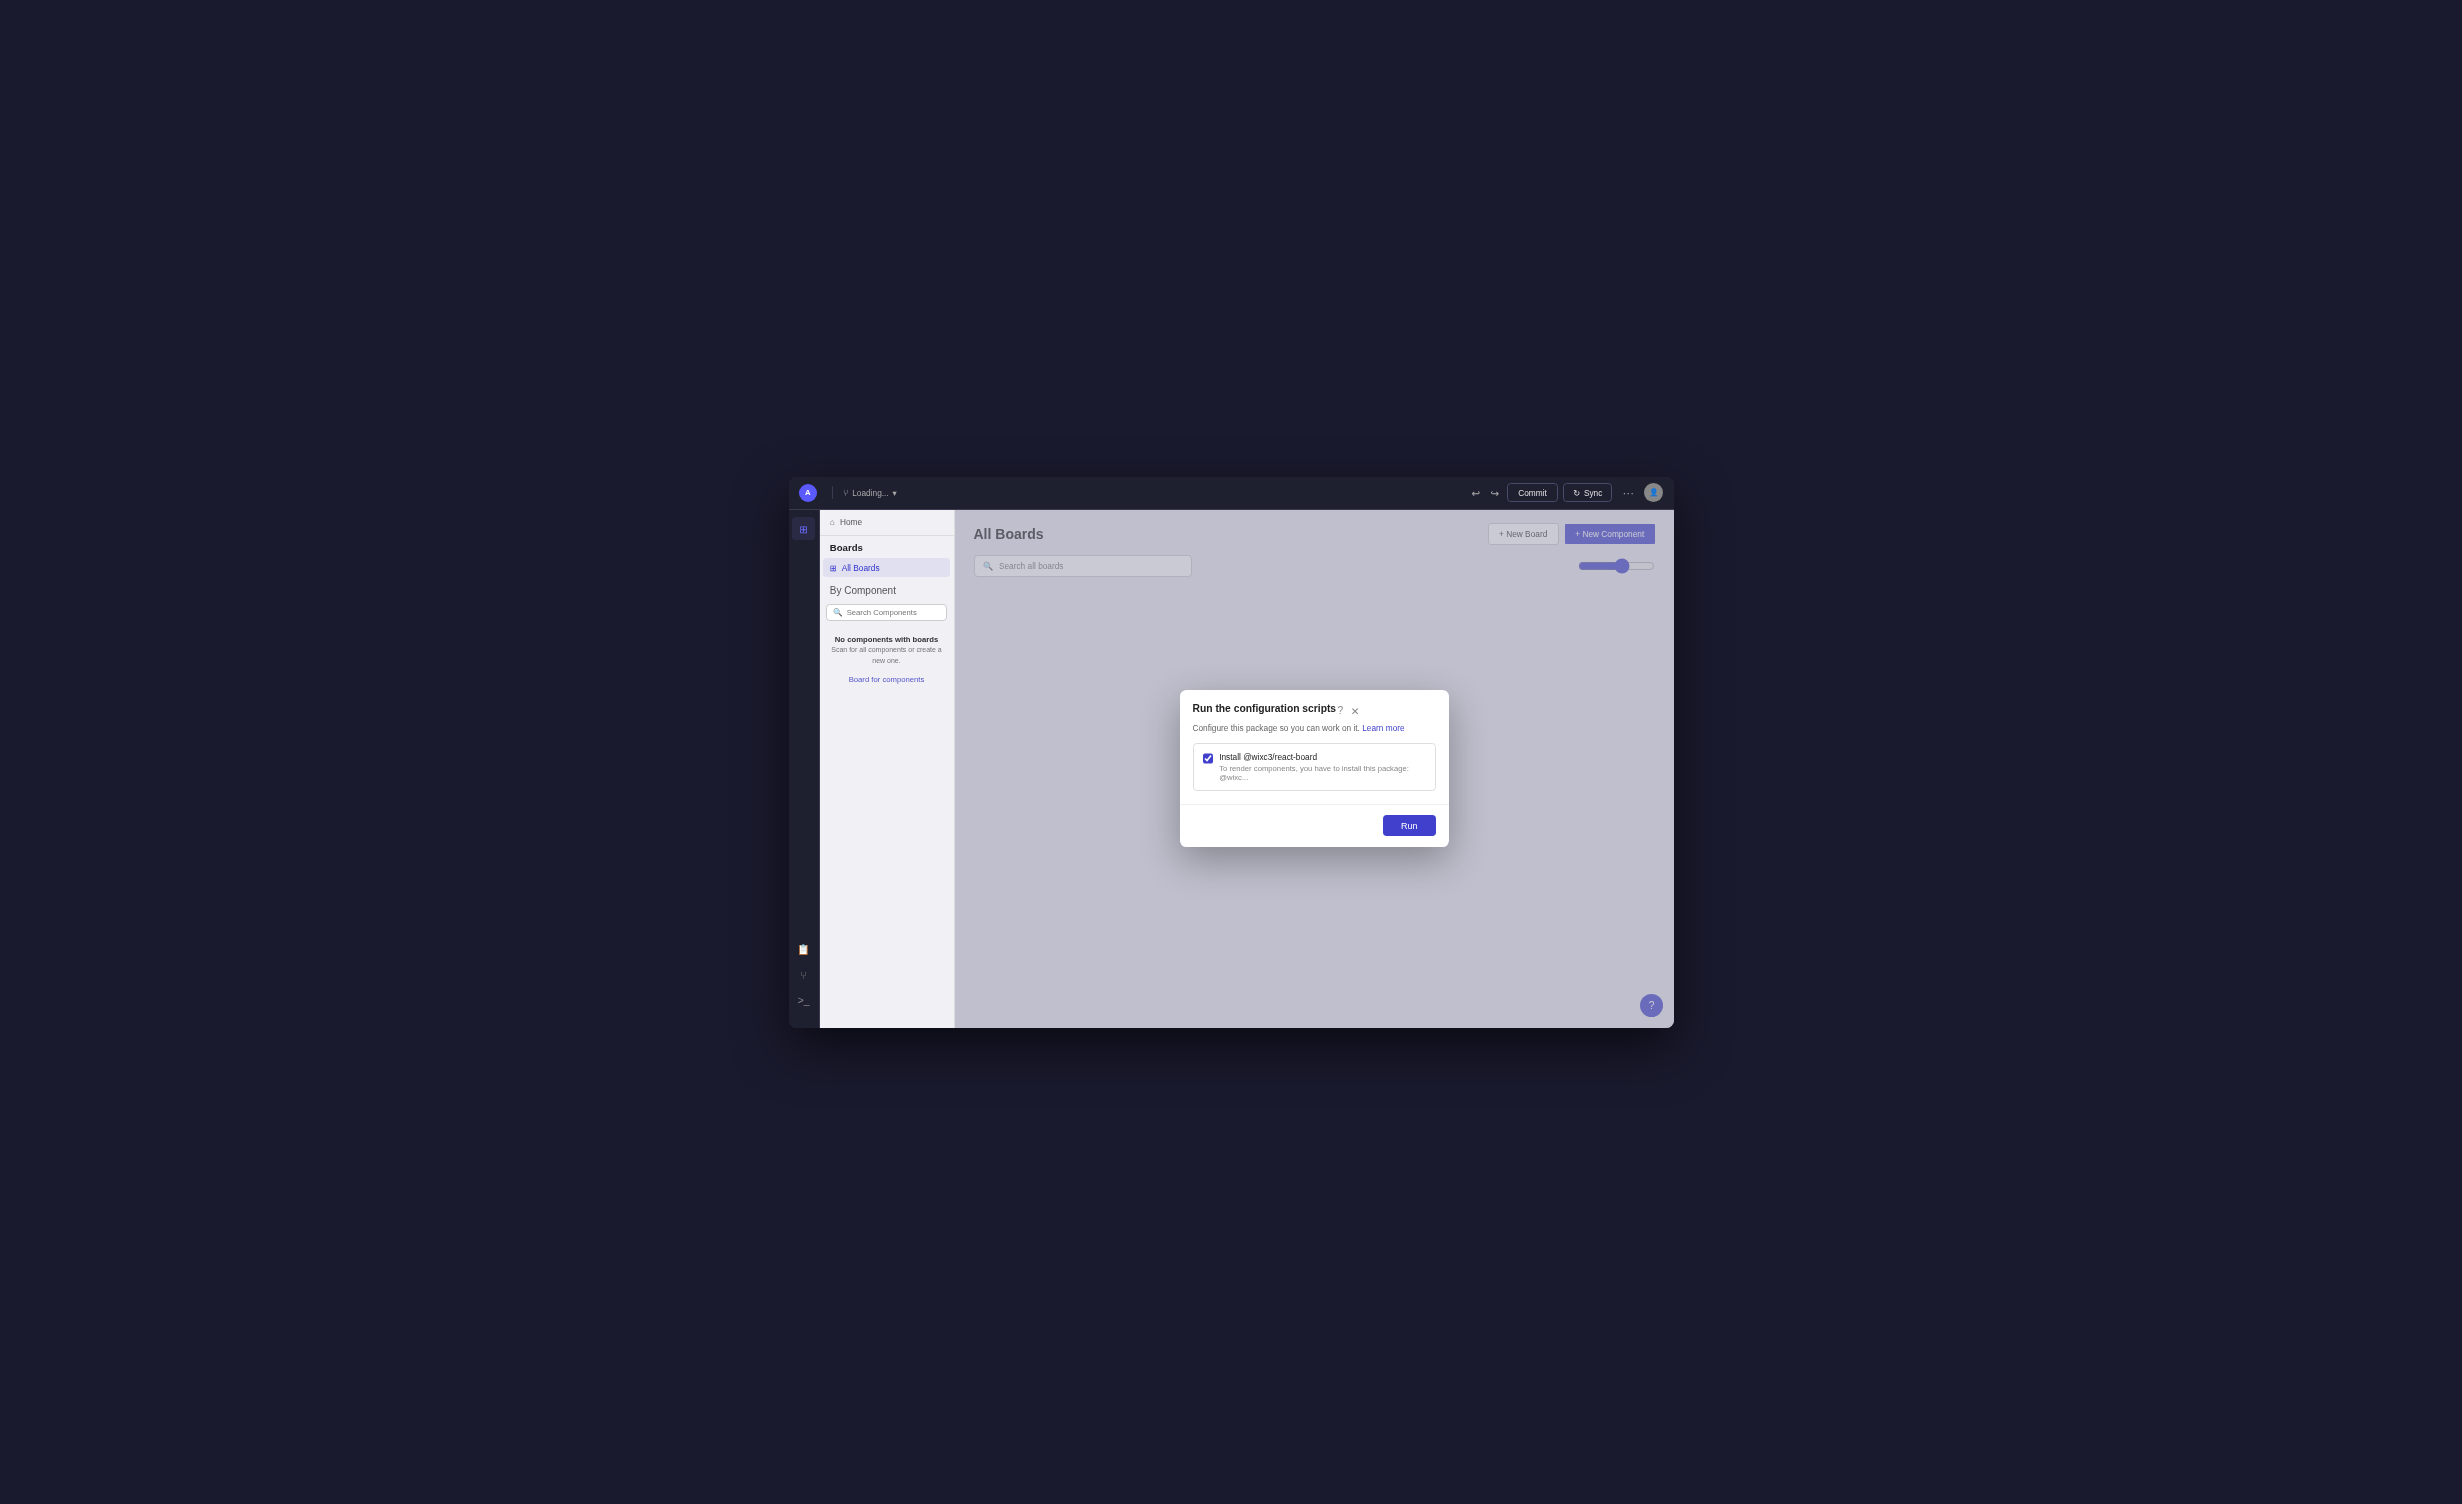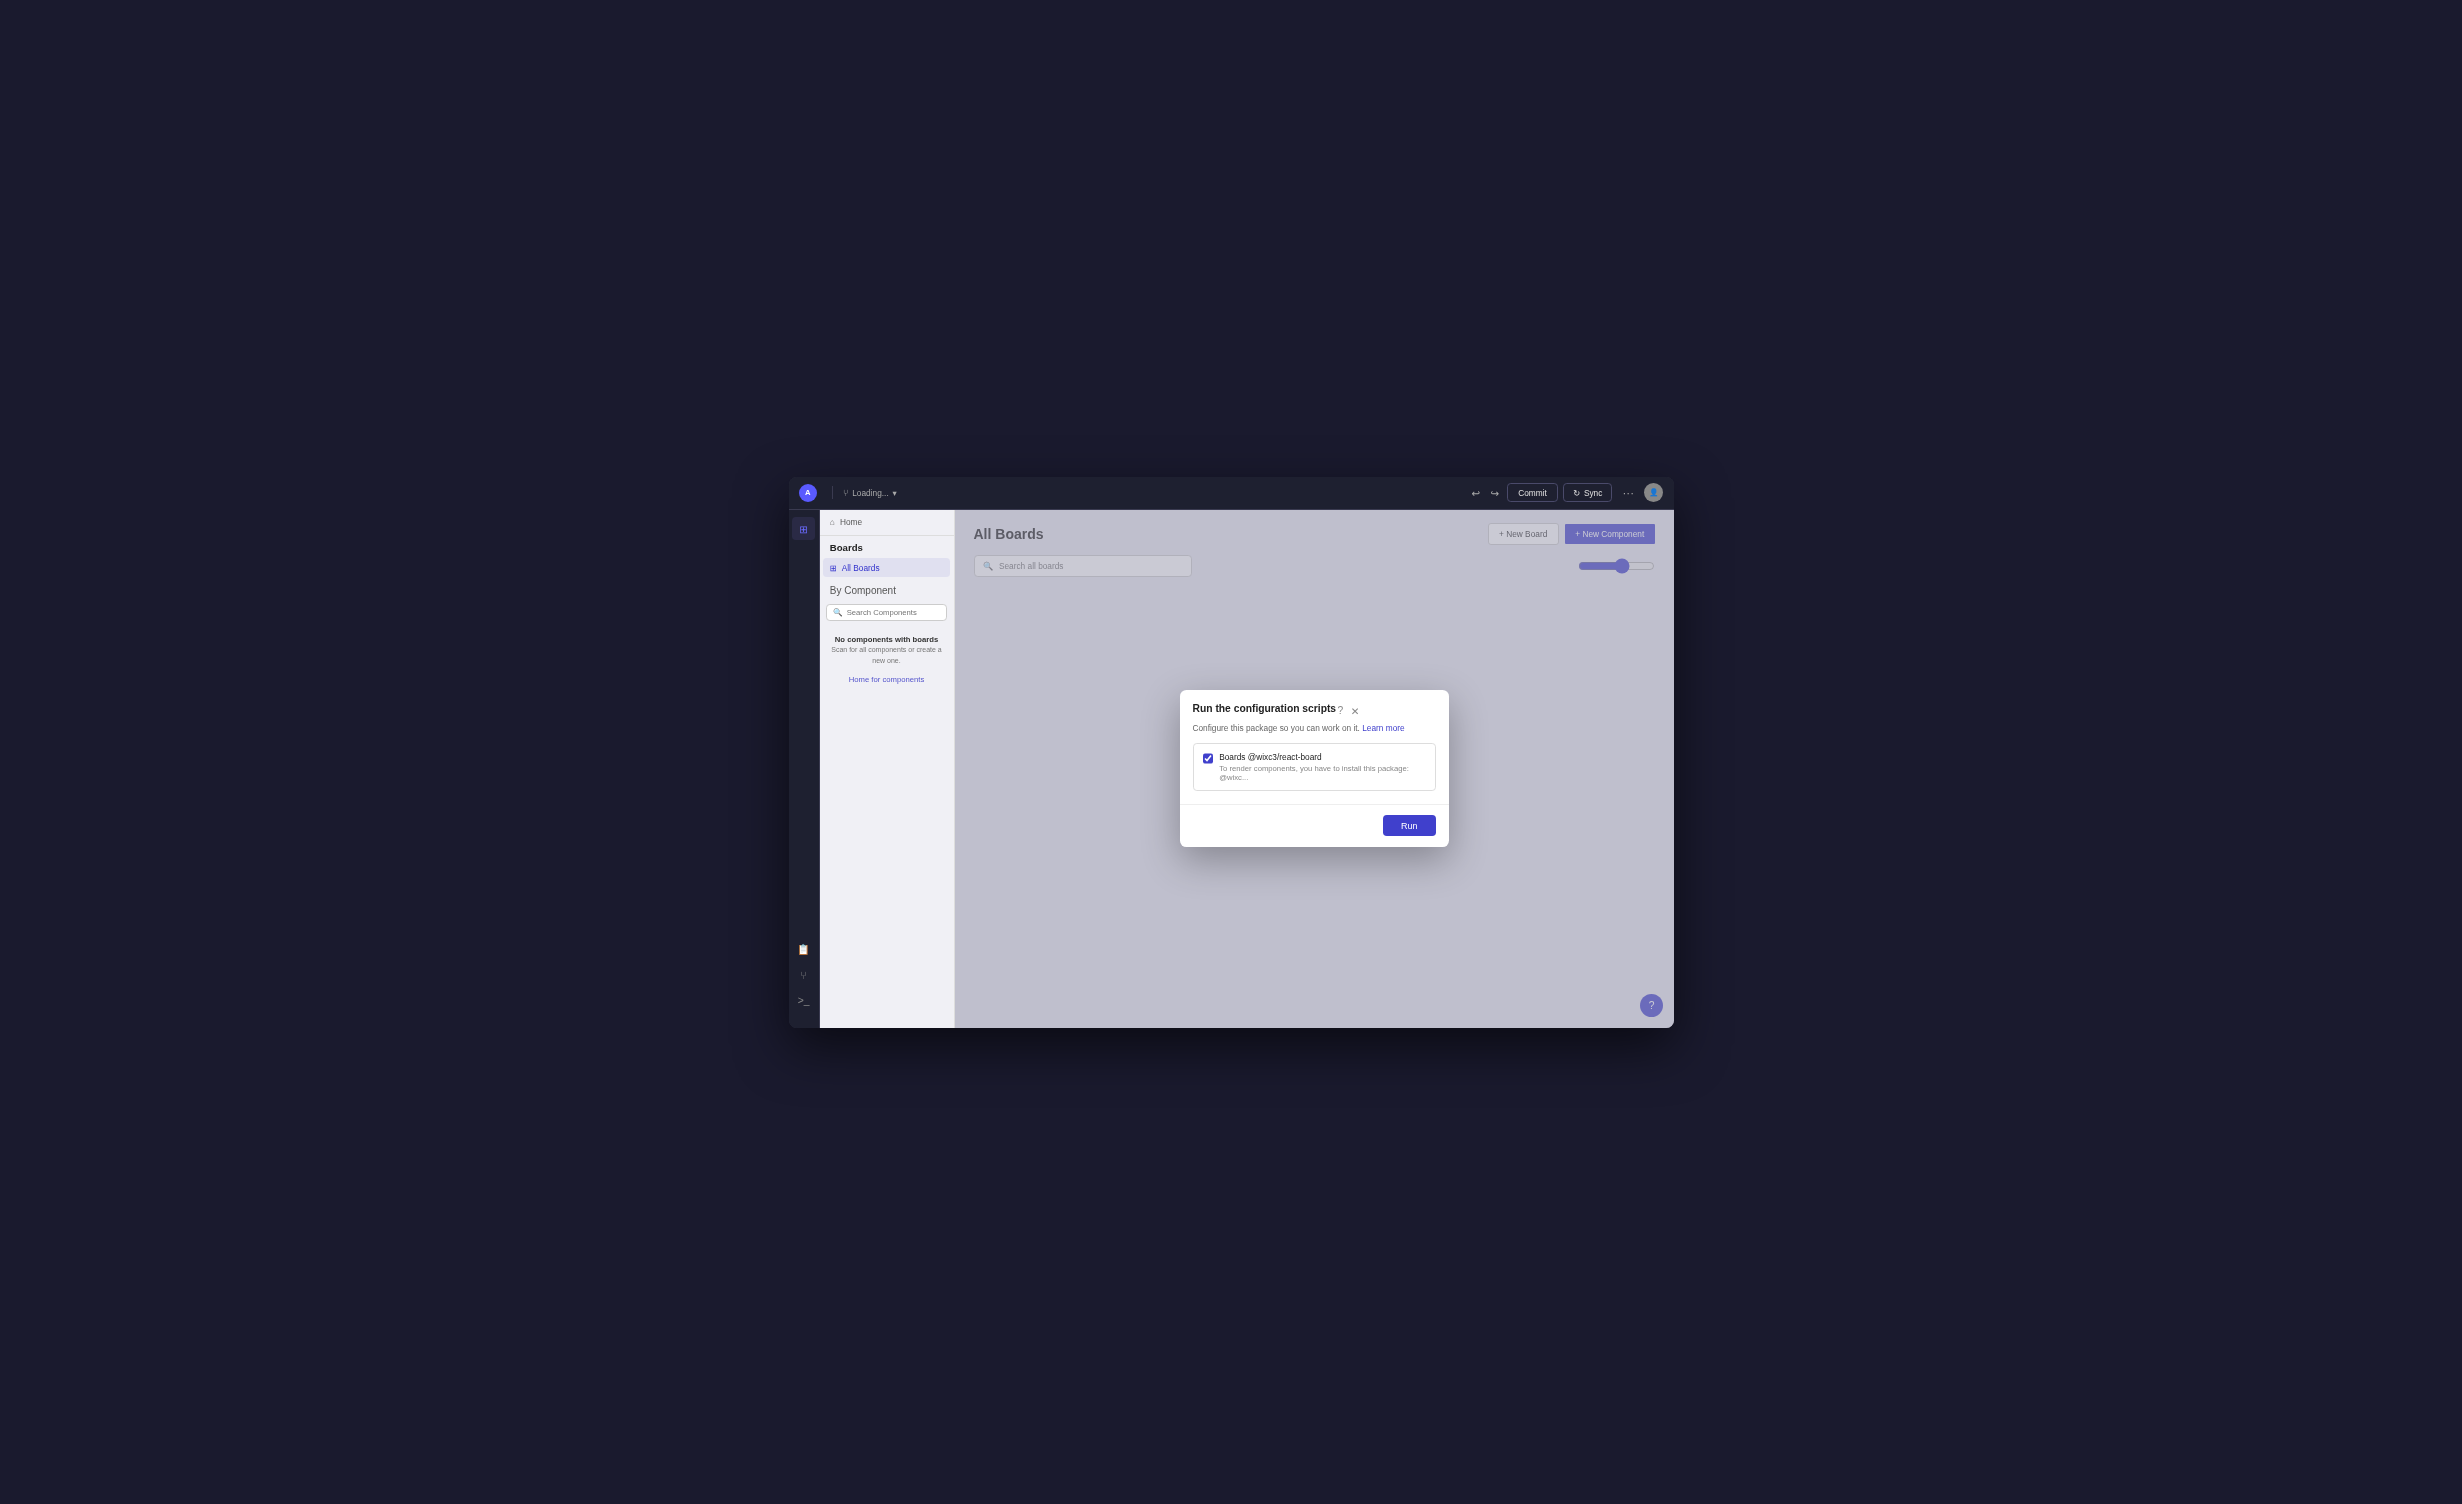--- a/index.html
+++ b/index.html
@@ -612,21 +612,21 @@
         <span>All Boards</span>
       </div>
       <div class="by-component-label">By Component</div>
       <div class="search-box">
         <span style="color:#999; font-size:7.7px;">🔍</span>
         <input type="text" placeholder="Search Components" style="">
       </div>
       <div class="no-components">
         <div class="no-components-title">No components with boards</div>
         <div class="no-components-desc">Scan for all components or create a new one.</div>
-        <a class="scan-link">Home for components</a>
+        <a class="scan-link">Board for components</a>
       </div>
     </div>
 
     <div class="main-content">
       <div class="content-header">
         <h1 class="content-title">All Boards</h1>
         <div class="header-actions">
           <button class="btn-new-board">+ New Board</button>
           <button class="btn-new-component">+ New Component</button>
         </div>
@@ -653,21 +653,21 @@
             </div>
           </div>
           <div class="dialog-subtitle">
             <span>Configure this package so you can work on it.</span>
             <a href="#">Learn more</a>
           </div>
           <div class="dialog-body">
             <div class="script-item">
               <input type="checkbox" class="script-checkbox" checked="" style="">
               <div class="script-info">
-                <div class="script-name">Boards @wixc3/react-board</div>
+                <div class="script-name">Install @wixc3/react-board</div>
                 <div class="script-desc">To render components, you have to install this package: @wixc...</div>
               </div>
             </div>
           </div>
           <div class="dialog-footer">
             <button class="btn-run">Run</button>
           </div>
         </div>
       </div>
 

